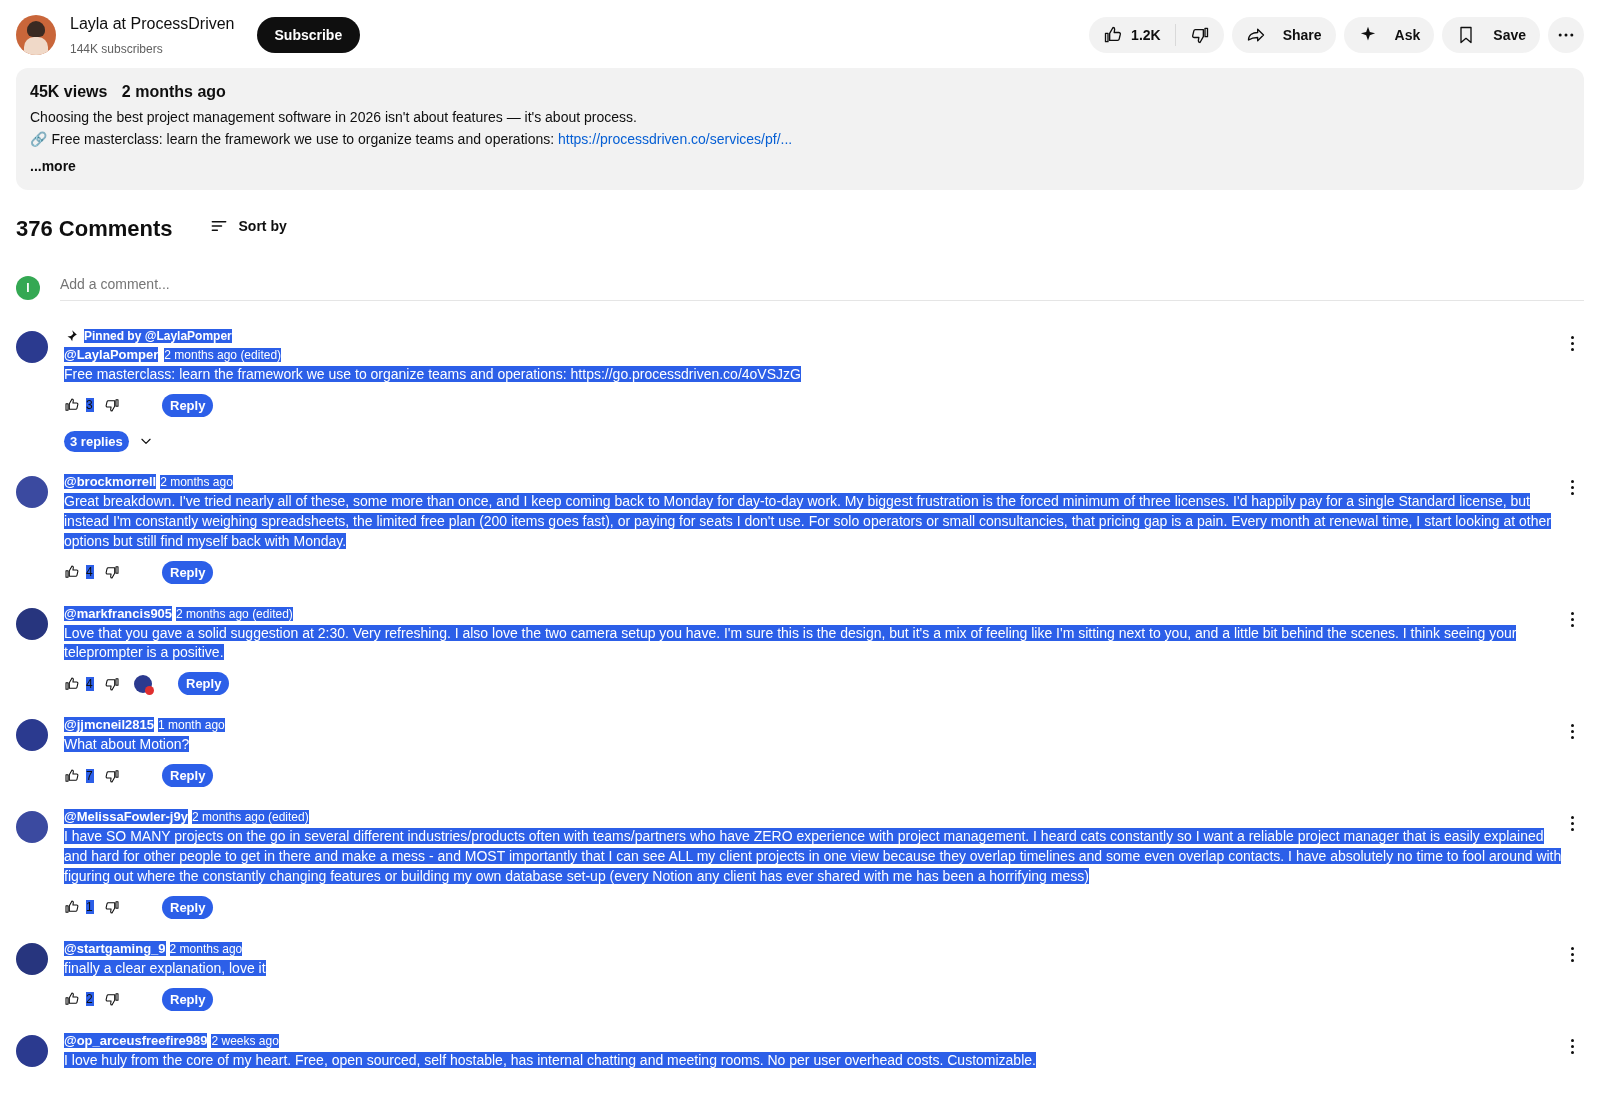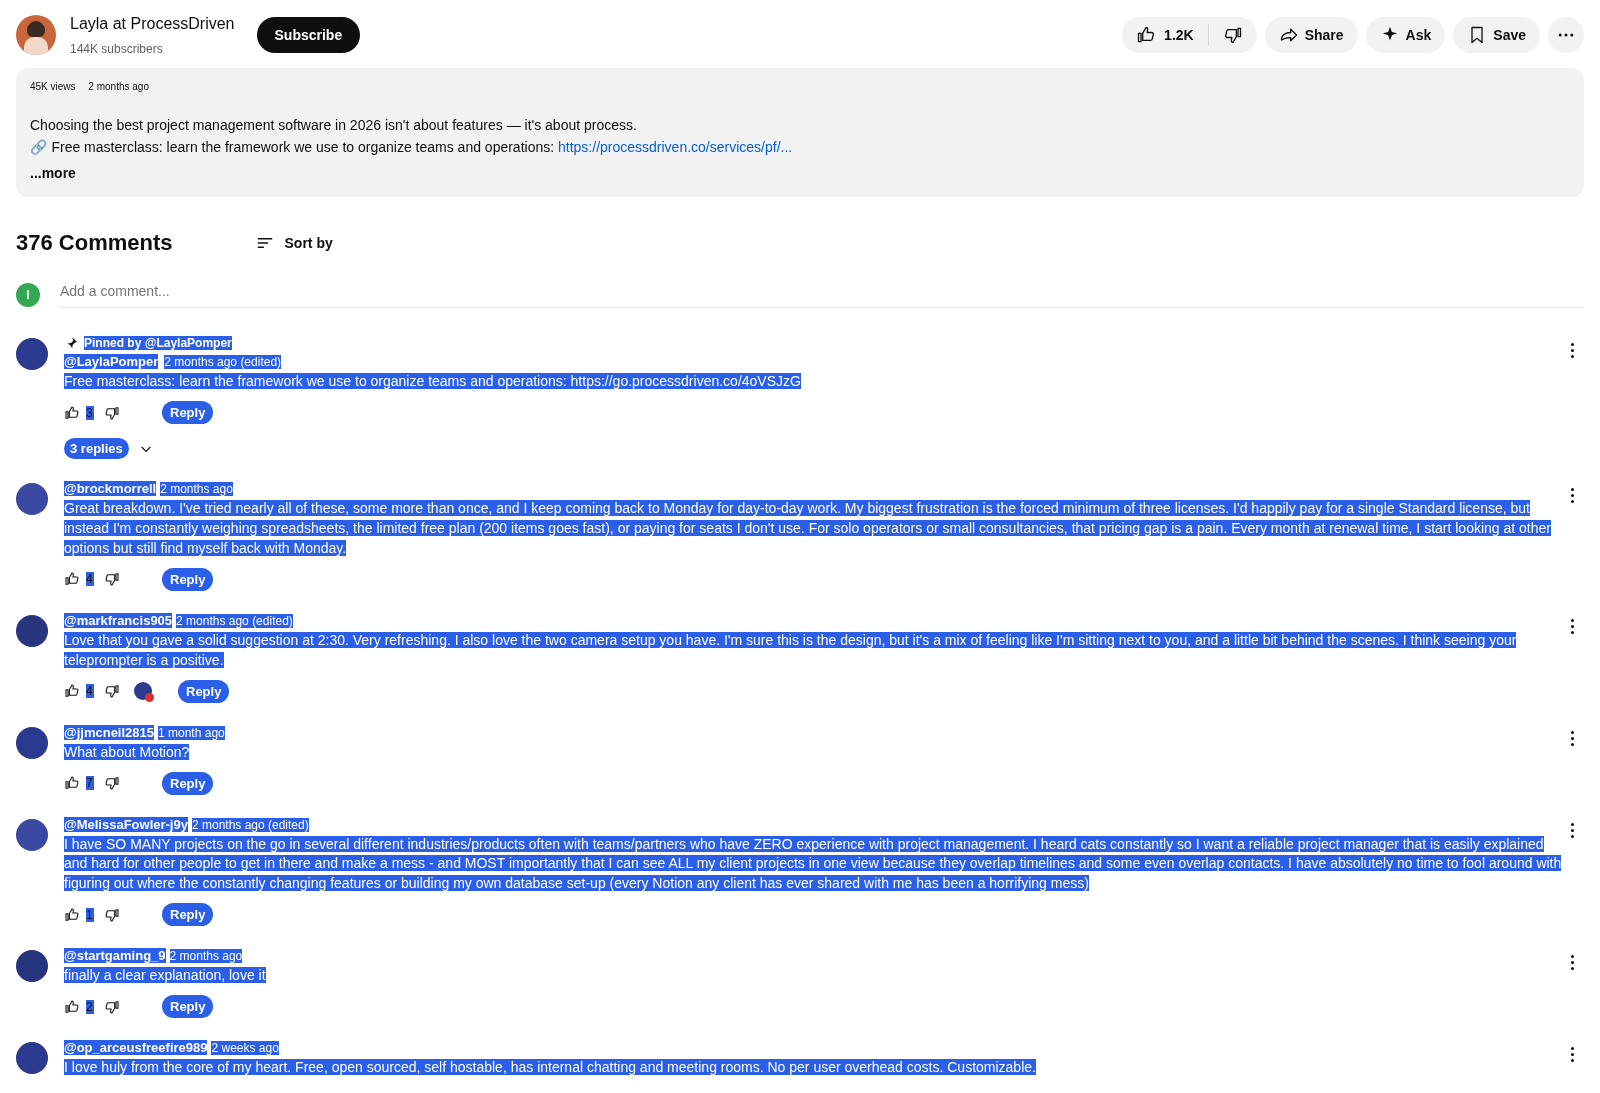--- a/index.html
+++ b/index.html
@@ -61,52 +61,51 @@
   .pill {
     display: flex; align-items: center;
     background: #f2f2f2;
     border-radius: 18px;
     height: 36px;
     padding: 0 14px;
     font-size: 14px;
     font-weight: bold;
     color: #0f0f0f;
     cursor: pointer;
-    gap: 6px;
+    gap: 17px;
     white-space: nowrap;
   }
   .like-group { display: flex; align-items: center; background: #f2f2f2; border-radius: 18px; height: 36px; }
   .like-group .lk { display: flex; align-items: center; gap: 8px; padding: 0 14px 0 14px; font-size: 14px; font-weight: bold; cursor: pointer; }
   .divider-v { width: 1px; height: 22px; background: #d9d9d9; }
   .like-group .dk { display: flex; align-items: center; padding: 0 14px; cursor: pointer; }
   .ico { width: 20px; height: 20px; display: inline-block; flex: 0 0 auto; }
   .dots-btn { width: 36px; height: 36px; border-radius: 50%; background: #f2f2f2; display:flex; align-items:center; justify-content:center; cursor:pointer; }
 
   
   .desc-box {
     margin: 0 16px;
     background: #f2f2f2;
     border-radius: 12px;
     padding: 12px 14px 14px 14px;
     font-size: 14px;
     line-height: 1.45;
   }
-  .desc-stats { font-weight: normal; font-size: 10px; margin-bottom: 20px; }
+  .desc-stats { font-weight: bold; font-size: 16px; margin-bottom: 4px; }
   .desc-stats span { margin-right: 10px; }
   .desc-line { margin-top: 2px; }
   .desc-link { color: #065fd4; text-decoration: none; }
   .more { font-weight: bold; margin-top: 6px; cursor: pointer; }
   .link-emoji { margin-right: 4px; }
 
   
   .comments-head {
-    display: flex; align-items: center;
+    display: flex; align-items: flex-start;
     margin: 26px 16px 12px 16px;
     height: 40px;
-    gap: 46px;
   }
   .comments-count { font-size: 22px; font-weight: bold; }
   .sort-by { display: flex; align-items: center; gap: 10px; margin-left: 36px; font-size: 14px; font-weight: bold; cursor: pointer; }
 
   
   .add-comment {
     display: flex; align-items: center;
     margin: 18px 16px 0 16px;
     padding-bottom: 12px;
   }

